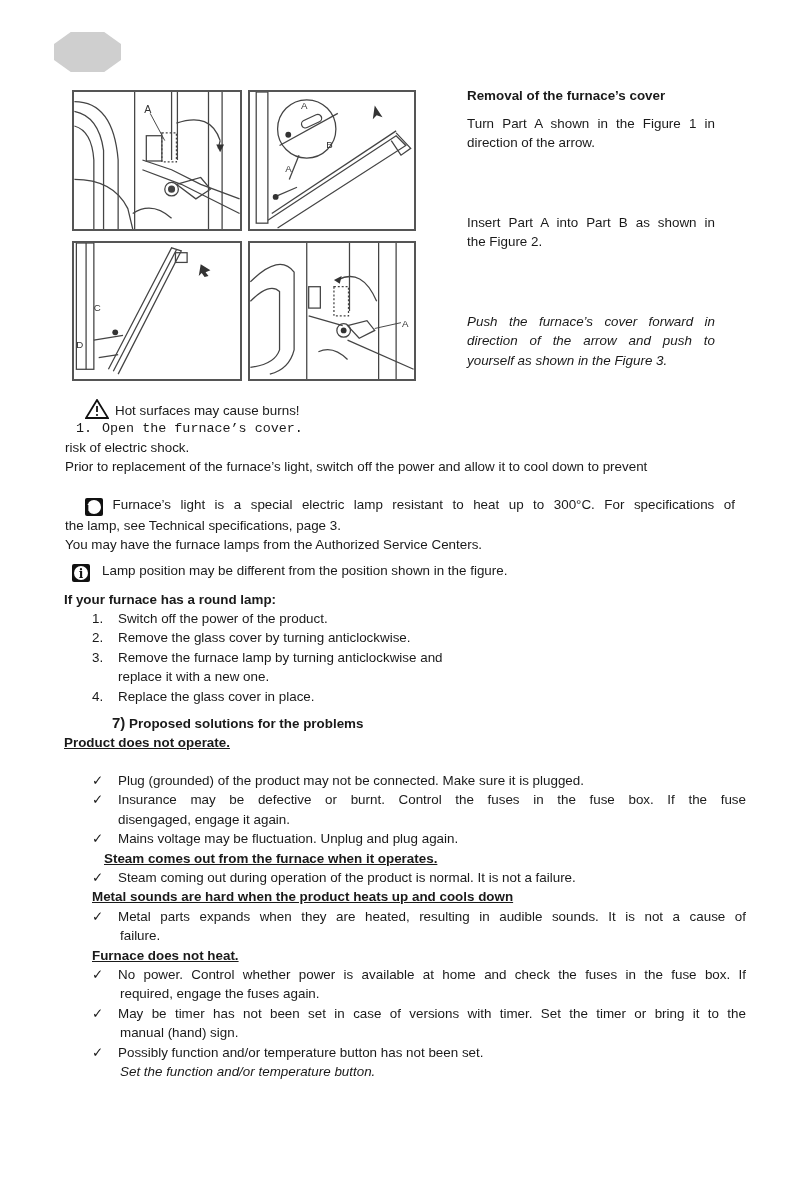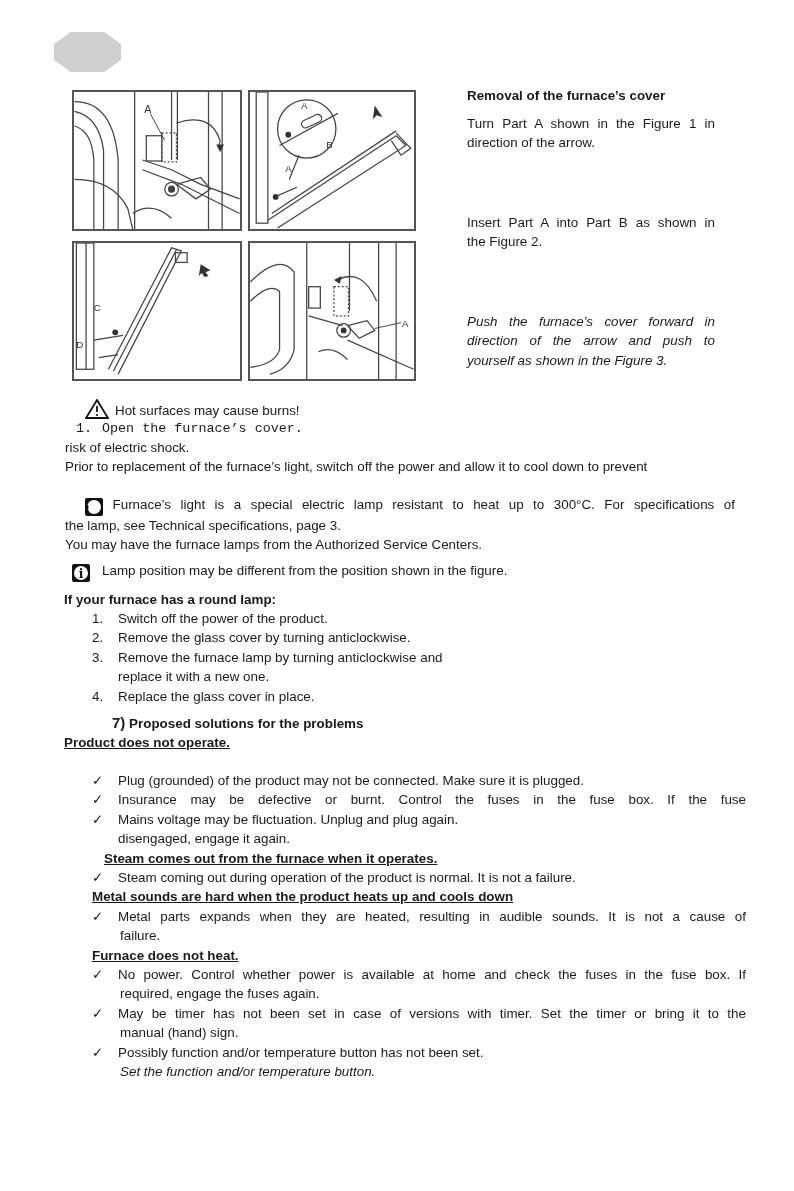--- a/index.html
+++ b/index.html
@@ -174,22 +174,22 @@
 </div>
 
 <div class="abs txt bold" style="left:64px;top:713px;margin-left:48px;">
   <span style="font-size:15px;">7)</span> <span>Proposed solutions for the problems</span>
 </div>
 <div class="abs txt ul" style="left:64px;top:733px;">Product does not operate.</div>
 
 <div class="abs txt" style="left:92px;top:771px;width:654px;">
   <div><span class="check">✓</span><span>Plug (grounded) of the product may not be connected. Make sure it is plugged.</span></div>
   <div class="just"><span class="check">✓</span><span>Insurance may be defective or burnt. Control the fuses in the fuse box. If the fuse</span></div>
+  <div style="padding-left:26px;"><span>disengaged, engage it again.</span></div>
   <div><span class="check">✓</span><span>Mains voltage may be fluctuation. Unplug and plug again.</span></div>
-  <div style="padding-left:26px;"><span>disengaged, engage it again.</span></div>
   <div class="ul" style="margin-left:12px;">Steam comes out from the furnace when it operates.</div>
   <div><span class="check">✓</span><span>Steam coming out during operation of the product is normal. It is not a failure.</span></div>
   <div class="ul">Metal sounds are hard when the product heats up and cools down</div>
   <div class="just"><span class="check">✓</span><span>Metal parts expands when they are heated, resulting in audible sounds. It is not a cause of</span></div>
   <div style="padding-left:28px;"><span>failure.</span></div>
   <div class="ul">Furnace does not heat.</div>
   <div class="just"><span class="check">✓</span><span>No power. Control whether power is available at home and check the fuses in the fuse box. If</span></div>
   <div style="padding-left:28px;"><span>required, engage the fuses again.</span></div>
   <div class="just"><span class="check">✓</span><span>May be timer has not been set in case of versions with timer. Set the timer or bring it to the</span></div>
   <div style="padding-left:28px;"><span>manual (hand) sign.</span></div>

